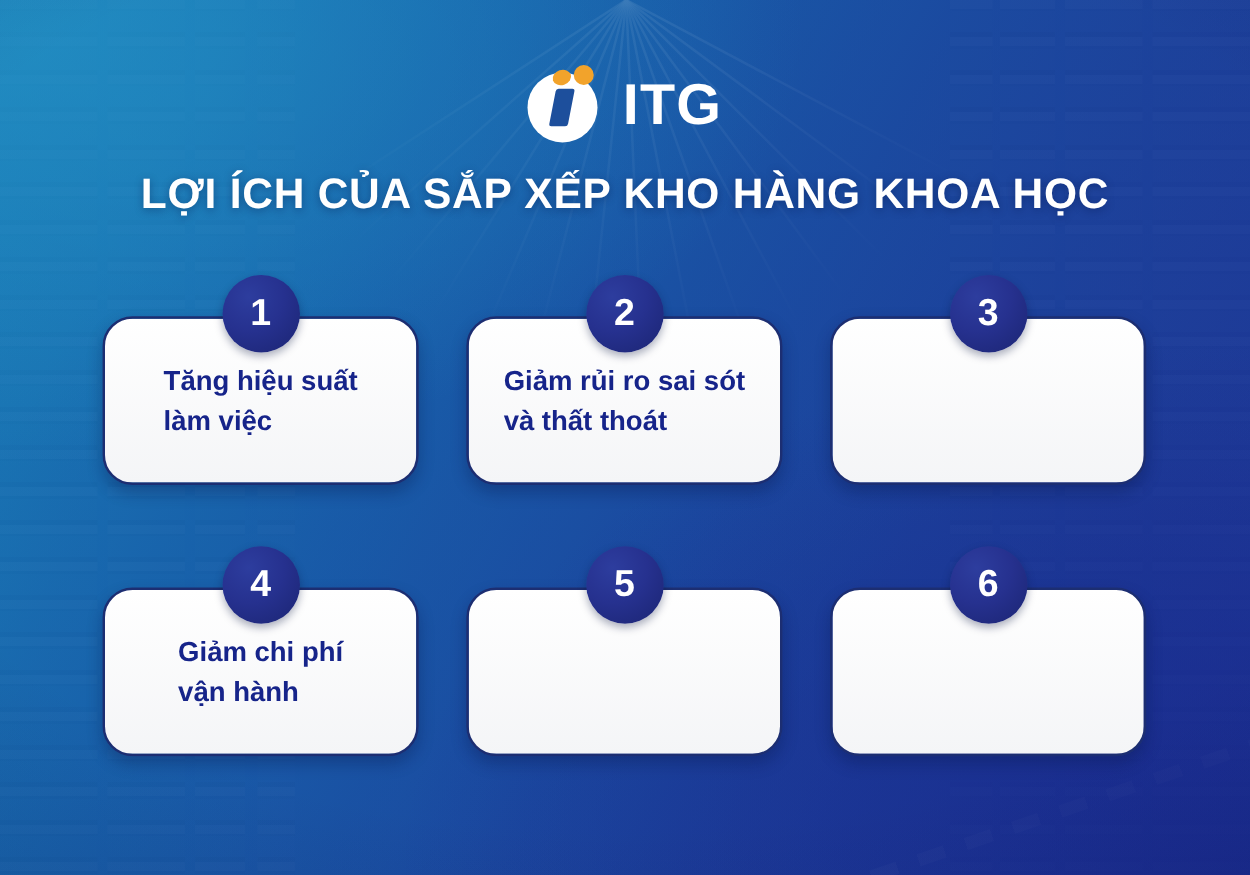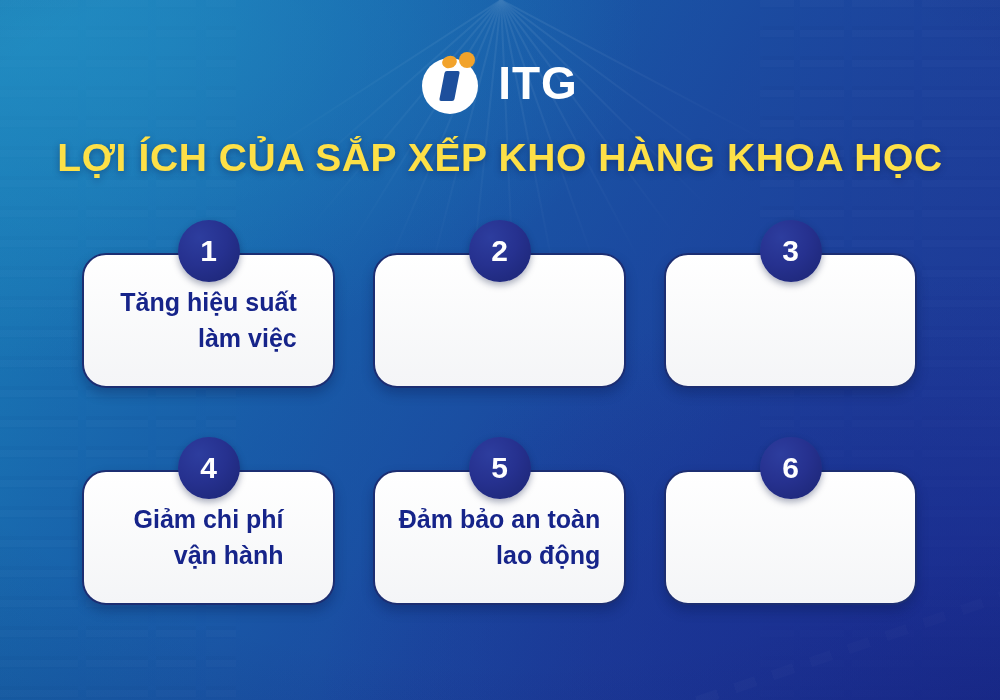--- a/index.html
+++ b/index.html
@@ -99,22 +99,22 @@
     position:absolute; border-radius:50%; background:#f2a32b;
   }
   .logo-dot.d1 { left:20px; top:4px;  width:15px; height:12px; transform:rotate(-18deg); }
   .logo-dot.d2 { left:37px; top:0px;  width:16px; height:16px; }
   .logo-word {
     color:#ffffff; font-size:46px; font-weight:bold;
     letter-spacing:1px; line-height:1;
   }
   .poster-title {
     margin-top:22px;
-    color:#fde047;
-    font-size:39px; font-weight:bold;
+    color:#ffffff;
+    font-size:34px; font-weight:bold;
     letter-spacing:.6px;
     white-space:nowrap;
     text-shadow:0 2px 7px rgba(6,20,70,.38);
   }
 
   
   .grid {
     position:absolute;
     left:82px; top:253px;
     width:836px;
@@ -139,23 +139,23 @@
     width:62px; height:62px; border-radius:50%;
     background:radial-gradient(circle at 34% 28%, #2d3d9e 0%, #26318f 46%, #1b2472 100%);
     box-shadow:0 3px 7px rgba(6,16,60,.35);
     display:flex; align-items:center; justify-content:center;
   }
   .card-badge-num {
     color:#ffffff; font-size:30px; font-weight:bold; line-height:1;
   }
   .card-text {
     color:#16248a;
-    font-size:25px; font-weight:bold;
+    font-size:22px; font-weight:bold;
     line-height:1.42;
-    text-align:right;
+    text-align:left;
   }
 </style>
 </head>
 <body>
 
 <div class="poster">
 
   <div class="bg-base"></div>
   <div class="bg-racks" id="racks">
       <div class="rack" style="left: 0px; width: 78px;"></div>
@@ -205,37 +205,37 @@
       <div class="card">
         <div class="card-badge">
           <span class="card-badge-num">1</span>
         </div>
         <div class="card-text">Tăng hiệu suất<br>làm việc</div>
       </div>
       <div class="card">
         <div class="card-badge">
           <span class="card-badge-num">2</span>
         </div>
+        <div class="card-text">Giảm rủi ro sai sót<br>và thất thoát</div>
       </div>
       <div class="card">
         <div class="card-badge">
           <span class="card-badge-num">3</span>
         </div>
       </div>
       <div class="card">
         <div class="card-badge">
           <span class="card-badge-num">4</span>
         </div>
         <div class="card-text">Giảm chi phí<br>vận hành</div>
       </div>
       <div class="card">
         <div class="card-badge">
           <span class="card-badge-num">5</span>
         </div>
-        <div class="card-text">Đảm bảo an toàn<br>lao động</div>
       </div>
       <div class="card">
         <div class="card-badge">
           <span class="card-badge-num">6</span>
         </div>
       </div>
     </div>
 
 </div>
 

